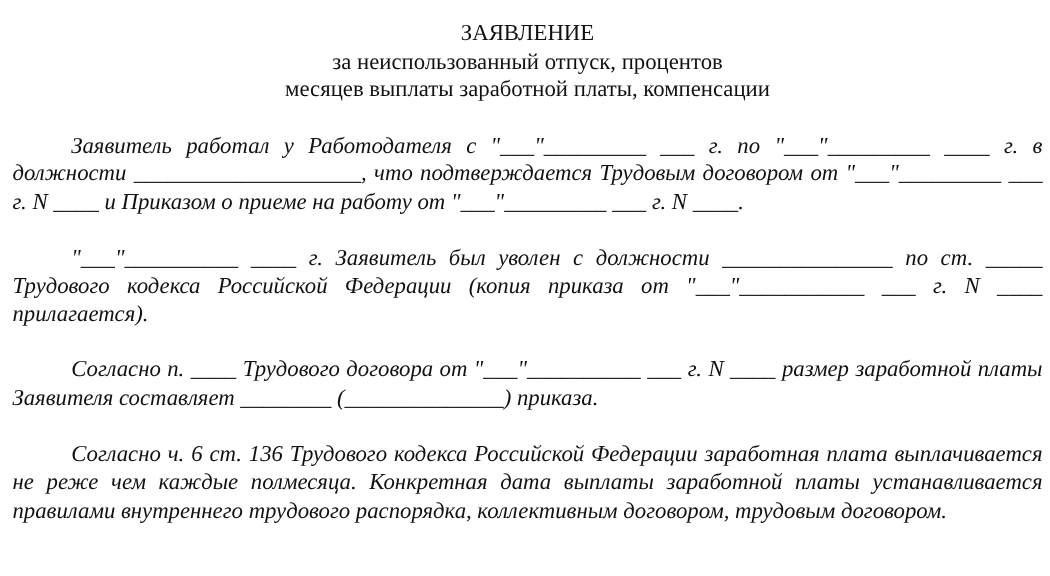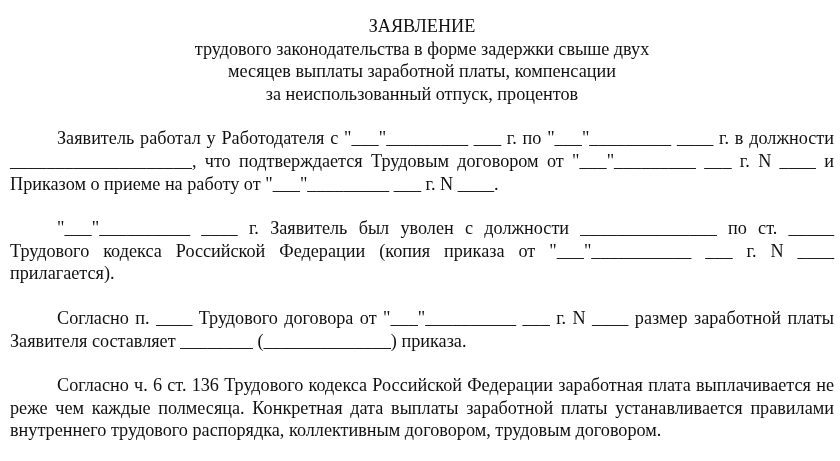--- a/index.html
+++ b/index.html
@@ -29,33 +29,33 @@
     }
     .title-block .line {
       display: block;
       white-space: nowrap;
     }
     .para {
       margin: 0;
       text-align: justify;
       text-indent: 47px;
       hyphens: none;
+      font-style: italic;
     }
     .gap-title { height: 22px; }
     .gap { height: 22px; }
   </style>
 </head>
 <body>
 
 <div class="page">
   <div class="title-block">
     <span class="line">ЗАЯВЛЕНИЕ</span>
-    <span class="line">трудового законодательства в форме задержки свыше двух</span>
+    <span class="line">за неиспользованный отпуск, процентов</span>
     <span class="line">месяцев выплаты заработной платы, компенсации</span>
-    <span class="line">за неиспользованный отпуск, процентов</span>
   </div>
 
   <div class="gap-title"></div>
 
   <p class="para">Заявитель работал у Работодателя с "___"_________ ___ г. по "___"_________ ____ г. в должности ____________________, что подтверждается Трудовым договором от "___"_________ ___ г. N ____ и Приказом о приеме на работу от "___"_________ ___ г. N ____.</p>
   <div class="gap"></div>
   <p class="para">"___"__________ ____ г. Заявитель был уволен с должности _______________ по ст. _____ Трудового кодекса Российской Федерации (копия приказа от "___"___________ ___ г. N ____ прилагается).</p>
   <div class="gap"></div>
   <p class="para">Согласно п. ____ Трудового договора от "___"__________ ___ г. N ____ размер заработной платы Заявителя составляет ________ (______________) приказа.</p>
   <div class="gap"></div>

